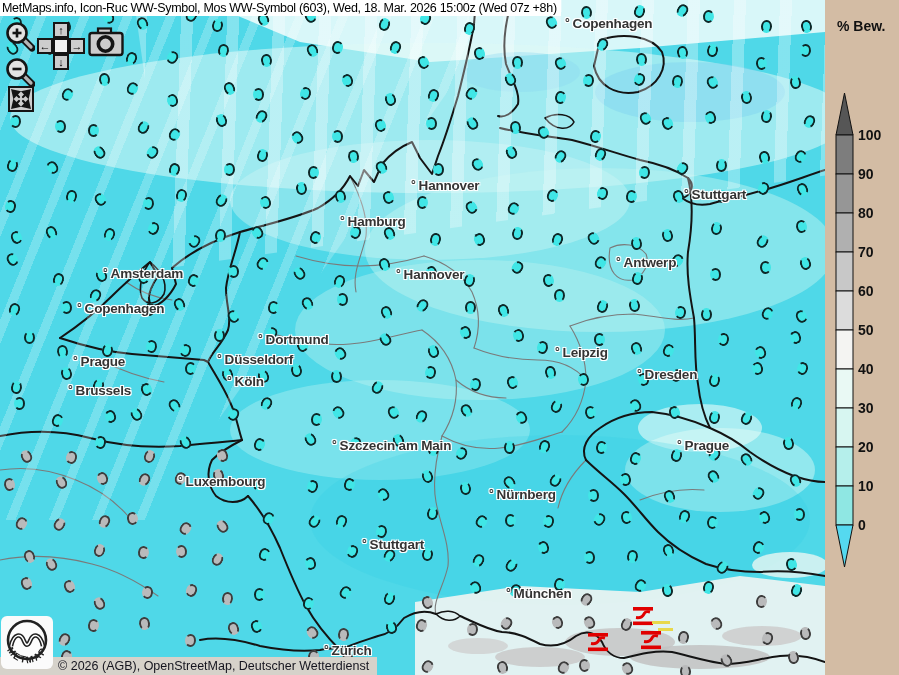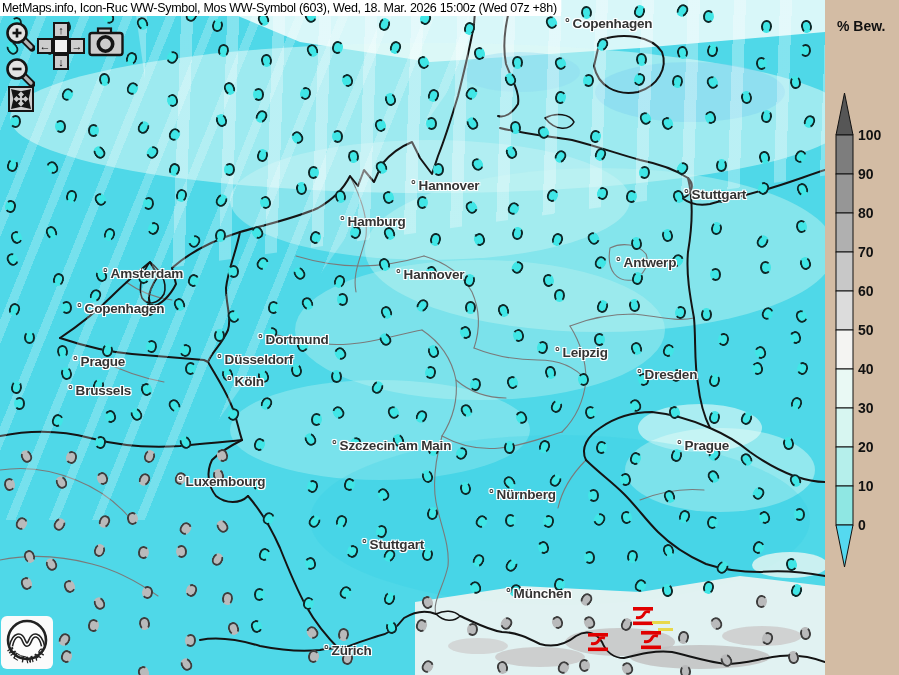--- a/index.html
+++ b/index.html
@@ -627,20 +627,21 @@
         <text x="33" y="296" font-size="14" font-weight="bold" fill="#111">60</text>
         <text x="33" y="335" font-size="14" font-weight="bold" fill="#111">50</text>
         <text x="33" y="374" font-size="14" font-weight="bold" fill="#111">40</text>
         <text x="33" y="413" font-size="14" font-weight="bold" fill="#111">30</text>
         <text x="33" y="452" font-size="14" font-weight="bold" fill="#111">20</text>
         <text x="33" y="491" font-size="14" font-weight="bold" fill="#111">10</text>
         <text x="33" y="530" font-size="14" font-weight="bold" fill="#111">0</text>
       </svg>
   </div>
 
+  <div class="copybar">© 2026 (AGB), OpenStreetMap, Deutscher Wetterdienst</div>
   <div class="logo">
     <svg width="52" height="53" viewBox="0 0 52 53">
       <circle cx="26" cy="24" r="19" fill="#fdfdfd" stroke="#222" stroke-width="2.6"></circle>
       <path d="M10,30 C13,17 20,17 23,25 C25,30 27,30 29,25 C32,17 39,17 42,30" fill="none" stroke="#222" stroke-width="4.6"></path>
       <path d="M10,30 C13,17 20,17 23,25 C25,30 27,30 29,25 C32,17 39,17 42,30" fill="none" stroke="#fff" stroke-width="1.4"></path>
       <defs>
           <path id="logoarc" d="M5,30 A21.5,21.5 0 0 0 47,30"></path>
         </defs>
       <text font-size="9.5" font-weight="bold" fill="#222" letter-spacing="1.5" font-family="Liberation Sans, DejaVu Sans, sans-serif">
         <textPath id="logo-textpath" href="#logoarc" startOffset="4">METMAPS</textPath>

